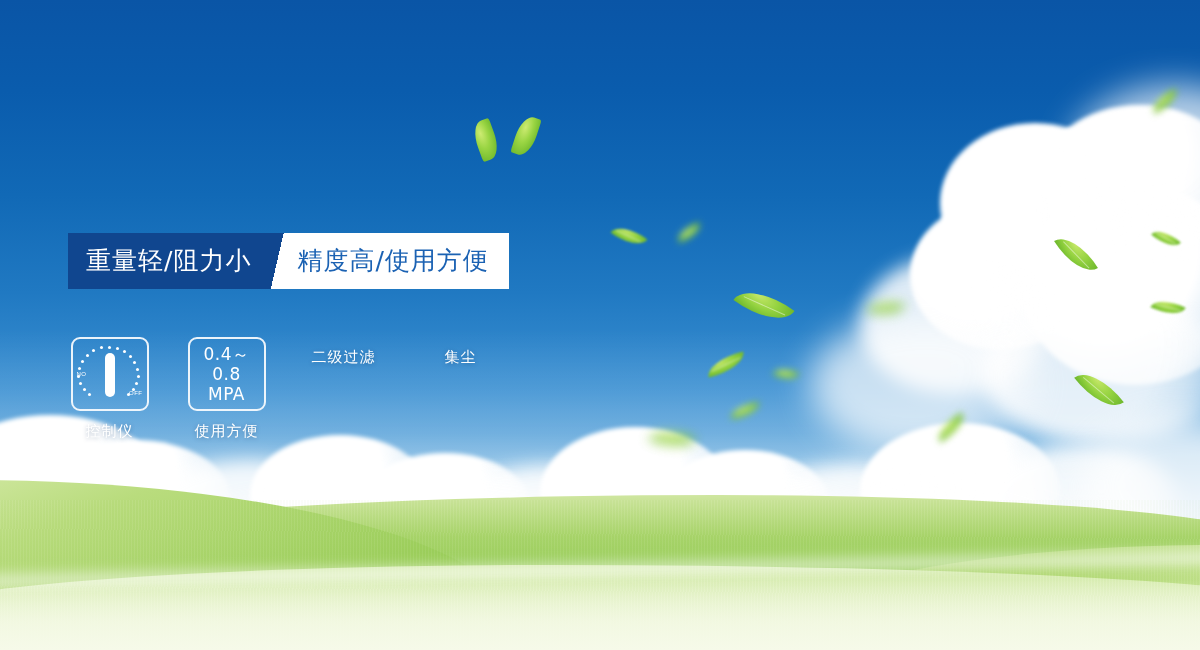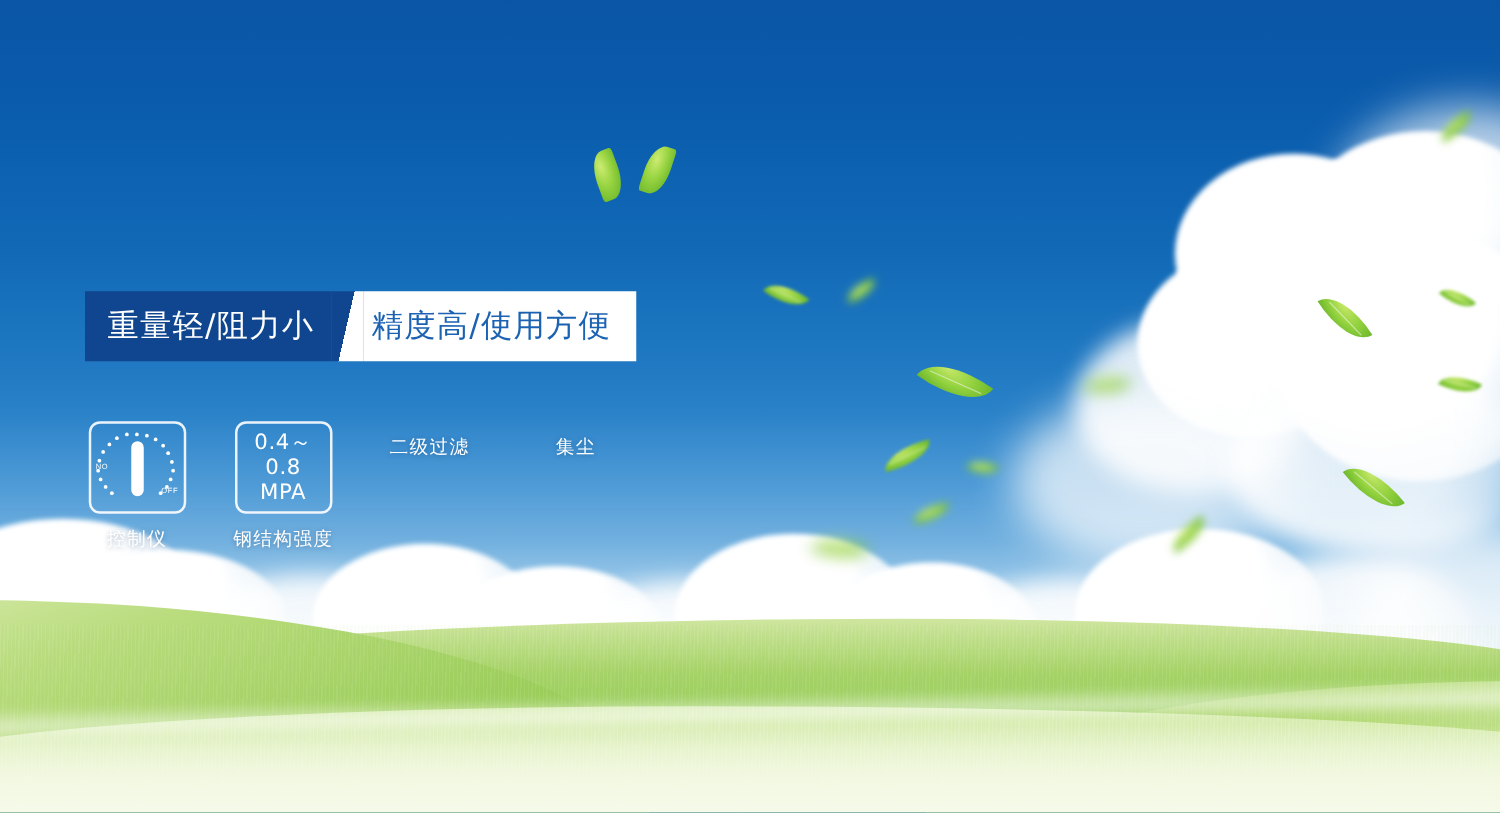--- a/index.html
+++ b/index.html
@@ -295,21 +295,21 @@
       <div class="flabel">控制仪</div>
     </div>
 
     <div class="feature">
       <div class="fbox">
         <div style="text-align:center;">
           <div class="ftext">0.4～0.8</div>
           <div class="ftext">MPA</div>
         </div>
       </div>
-      <div class="flabel">钢结构强度</div>
+      <div class="flabel">使用方便</div>
     </div>
 
 
     <div class="feature">
       <div class="flabel">二级过滤</div>
     </div>
 
     <div class="feature">
       <div class="flabel">集尘</div>
     </div>

